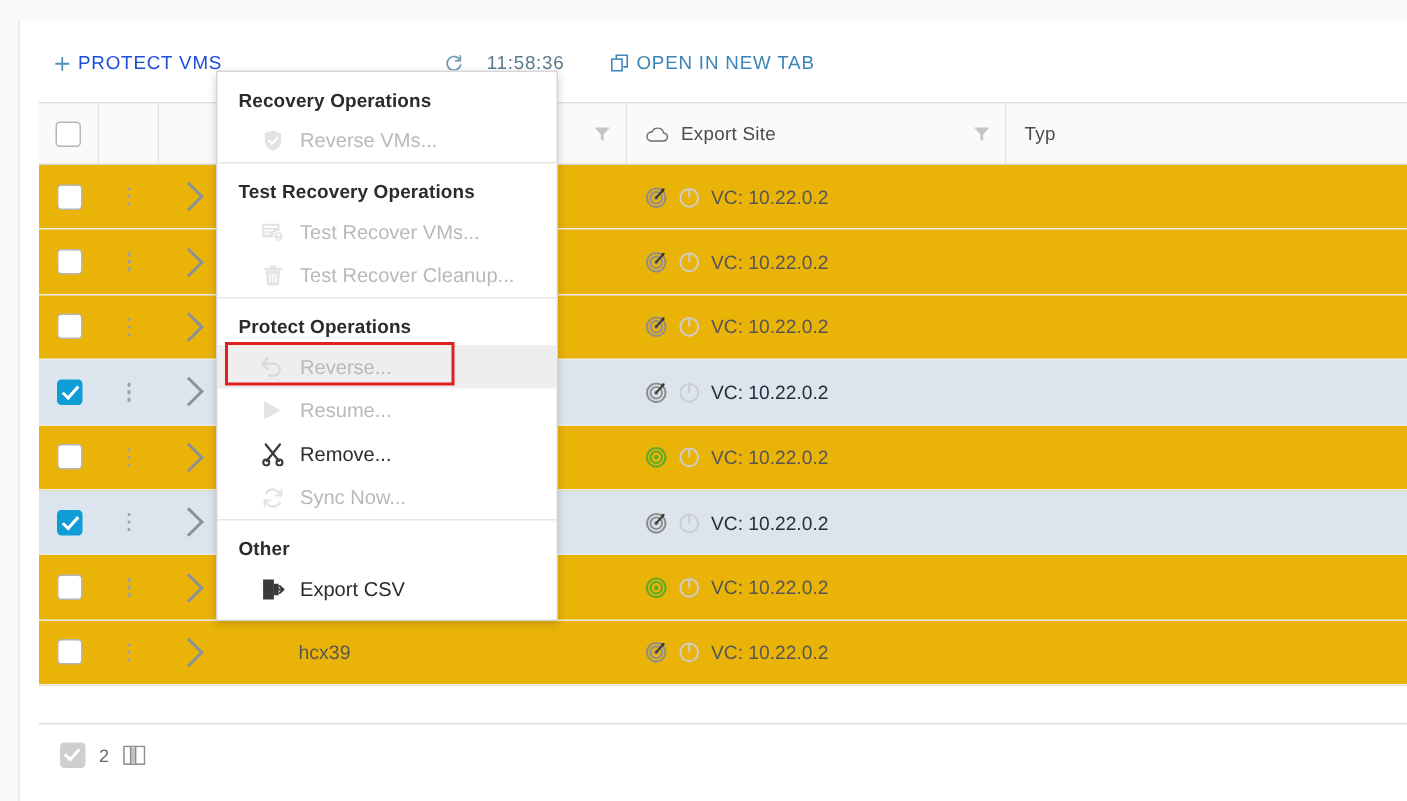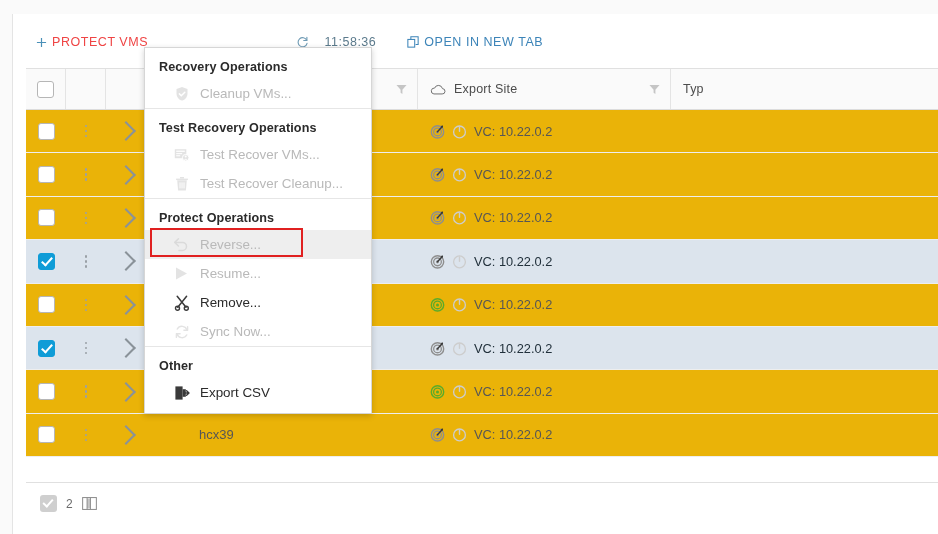--- a/index.html
+++ b/index.html
@@ -21,21 +21,21 @@
   .content{position:absolute;left:12px;top:14px;width:926px;height:520px;background:#ffffff;border-left:1px solid #e4e4e4;box-sizing:border-box;}
 
   
   .toolbar{position:absolute;left:13px;top:6px;height:44px;display:flex;align-items:center;}
   .tb-btn{
     display:flex;align-items:center;gap:5px;
     font-size:12.5px;letter-spacing:.55px;color:#3c84b8;
     padding:5px 9px;background:transparent;border:1px solid transparent;border-radius:3px;
     cursor:pointer;white-space:nowrap;
   }
-  .tb-btn.plus{color:#ef4444;}
+  .tb-btn.plus{color:#1d4ed8;}
   .tb-btn.active{
     border:1px solid #9fc2dd;background:#ffffff;color:#3c7fab;
     padding:5px 14px 5px 13px;position:relative;z-index:40;margin-top:44px;
   }
   .tb-plain{display:flex;align-items:center;gap:16px;font-size:12.5px;letter-spacing:.5px;color:#5b7a8c;padding:5px 9px;}
   .tb-gap{width:12px;}
   .caret{display:inline-block;width:0;height:0;border-left:4px solid transparent;border-right:4px solid transparent;border-top:5px solid currentColor;margin-left:3px;position:relative;top:1px;}
   .ico{display:inline-flex;align-items:center;justify-content:center;}
 
   
@@ -525,21 +525,21 @@
   <div class="menu" id="menu">
       <div class="menu-section">
         <div class="menu-head">Recovery Operations</div>
         <div class="menu-item disabled">
           <span class="mi-ico">
             <svg width="16" height="16" viewBox="0 0 16 16">
               <path d="M8 1l5.5 2v4.4c0 3.4-2.3 6.2-5.5 7.2-3.2-1-5.5-3.8-5.5-7.2V3z" fill="#c2c2c2"></path>
               <path d="M5.4 7.9l1.9 1.9 3.5-3.6" stroke="#fff" stroke-width="1.5" fill="none" stroke-linecap="round"></path>
             </svg>
           </span>
-          <span>Cleanup VMs...</span>
+          <span>Reverse VMs...</span>
         </div>
       </div>
       <div class="menu-section">
         <div class="menu-head">Test Recovery Operations</div>
         <div class="menu-item disabled">
           <span class="mi-ico">
             <svg width="16" height="16" viewBox="0 0 16 16">
               <rect x="0.8" y="2.2" width="11.5" height="9" fill="#c2c2c2"></rect>
               <rect x="2.2" y="3.6" width="8.6" height="1.3" fill="#fff"></rect>
               <rect x="2.2" y="6.1" width="6" height="1.1" fill="#fff"></rect>

